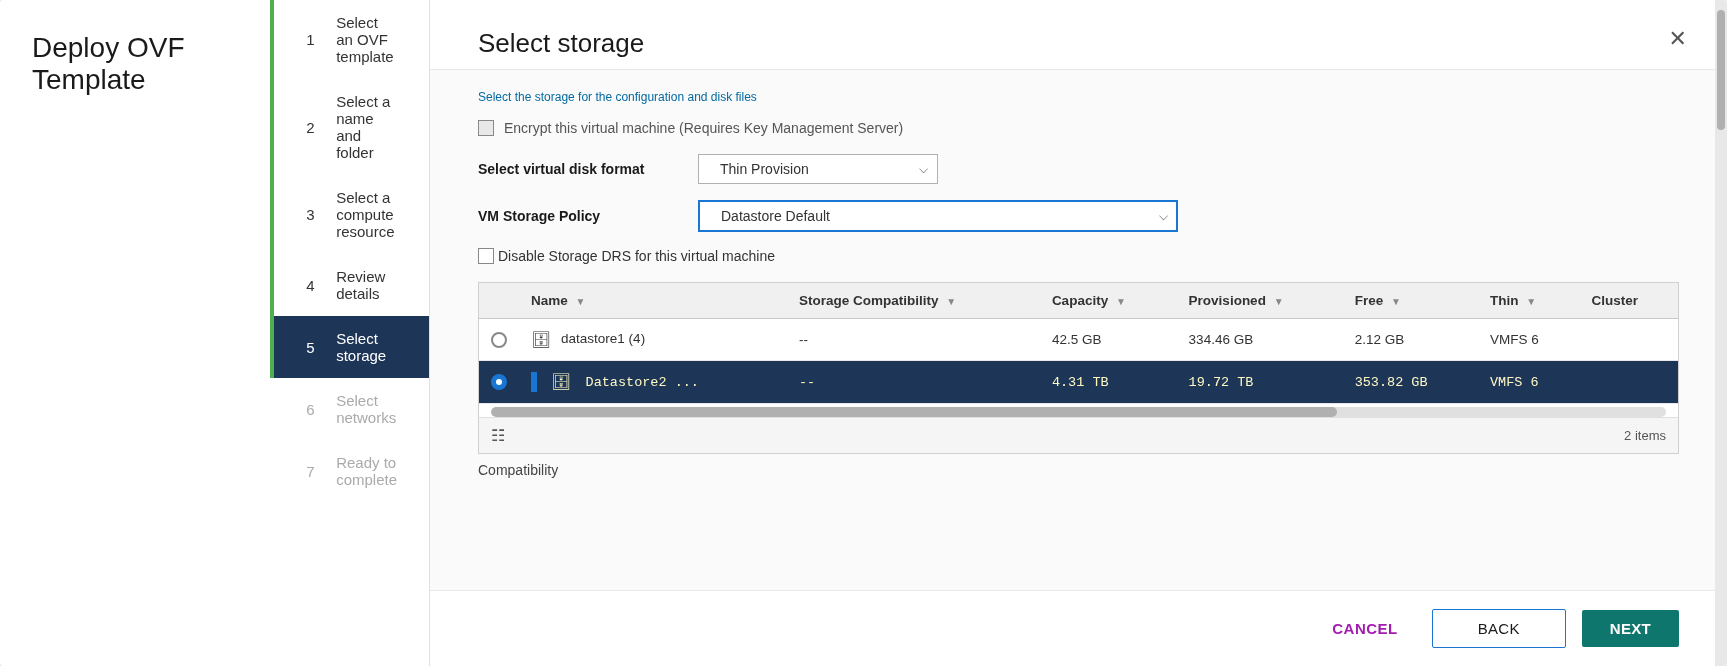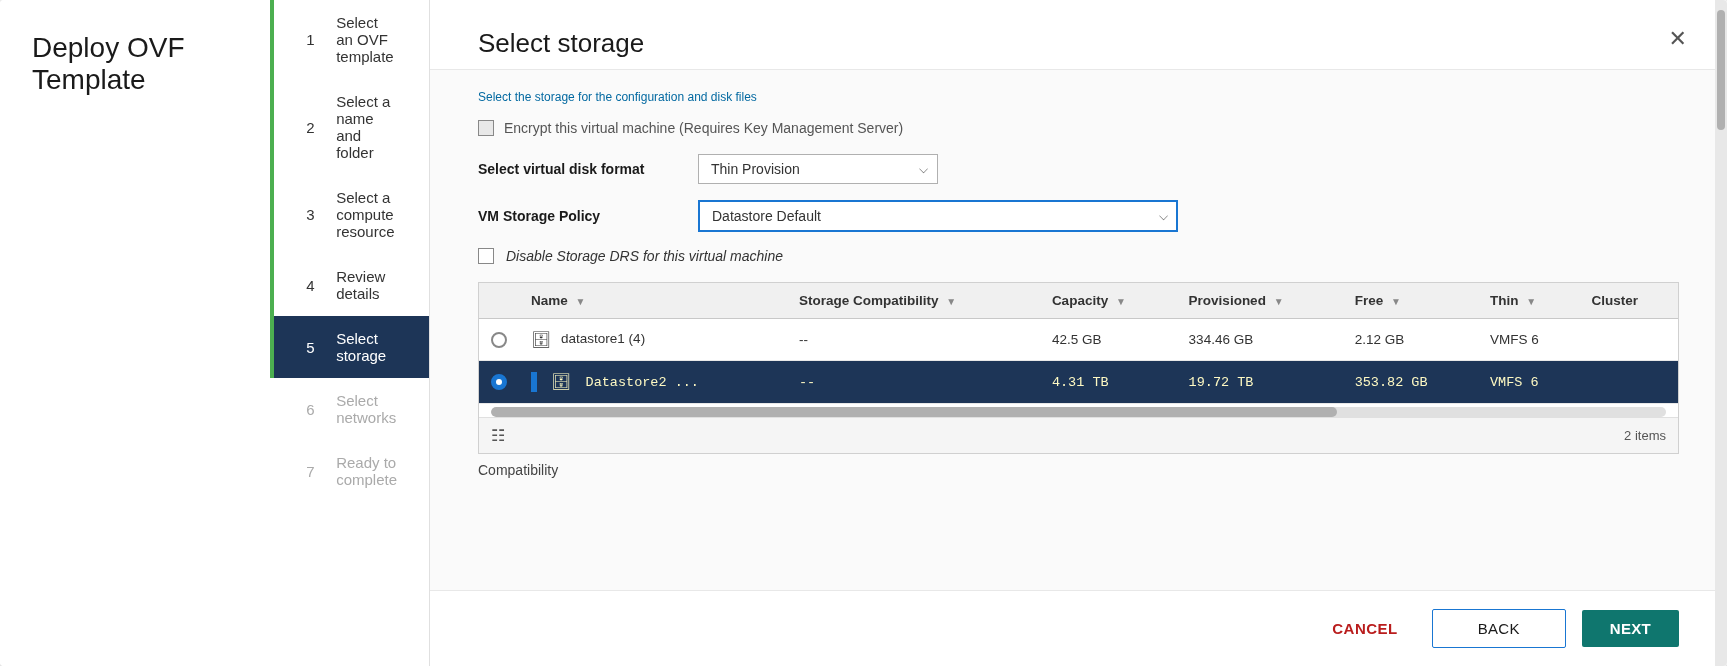--- a/index.html
+++ b/index.html
@@ -149,21 +149,21 @@
       width: 220px;
       min-width: 220px;
     }
     .form-select-wrap {
       position: relative;
       display: inline-block;
     }
     .form-select {
       border: 1px solid #b0b0b0;
       background: #fff;
-      padding: 6px 32px 6px 12px;
+      padding: 6px 32px 6px 21px;
       font-size: 14px;
       appearance: none;
       -webkit-appearance: none;
       cursor: pointer;
       outline: none;
       color: #333;
       min-width: 240px;
     }
     .form-select.highlighted {
       border: 2px solid #1976d2;
@@ -174,23 +174,22 @@
       right: 10px;
       top: 50%;
       transform: translateY(-50%);
       pointer-events: none;
       color: #555;
       font-size: 12px;
     }
     .drs-row {
       display: flex;
       align-items: flex-end;
-      gap: 12px;
+      gap: 4px;
       margin-bottom: 18px;
-      font-style: italic;
     }
     .drs-checkbox {
       width: 16px;
       height: 16px;
       border: 1.5px solid #888;
       background: #fff;
       display: inline-block;
       flex-shrink: 0;
     }
     .drs-label {
@@ -331,21 +330,21 @@
       align-items: center;
       justify-content: flex-end;
       gap: 16px;
       padding: 18px 48px 18px 48px;
       background: #fff;
       border-top: 1px solid #e8e8e8;
     }
     .btn-cancel {
       background: none;
       border: none;
-      color: #b91c1c;
+      color: #a21caf;
       font-size: 15px;
       font-weight: 600;
       letter-spacing: 0.5px;
       cursor: pointer;
       padding: 10px 18px;
       text-transform: uppercase;
     }
     .btn-back {
       background: #fff;
       border: 1.5px solid #1976d2;

